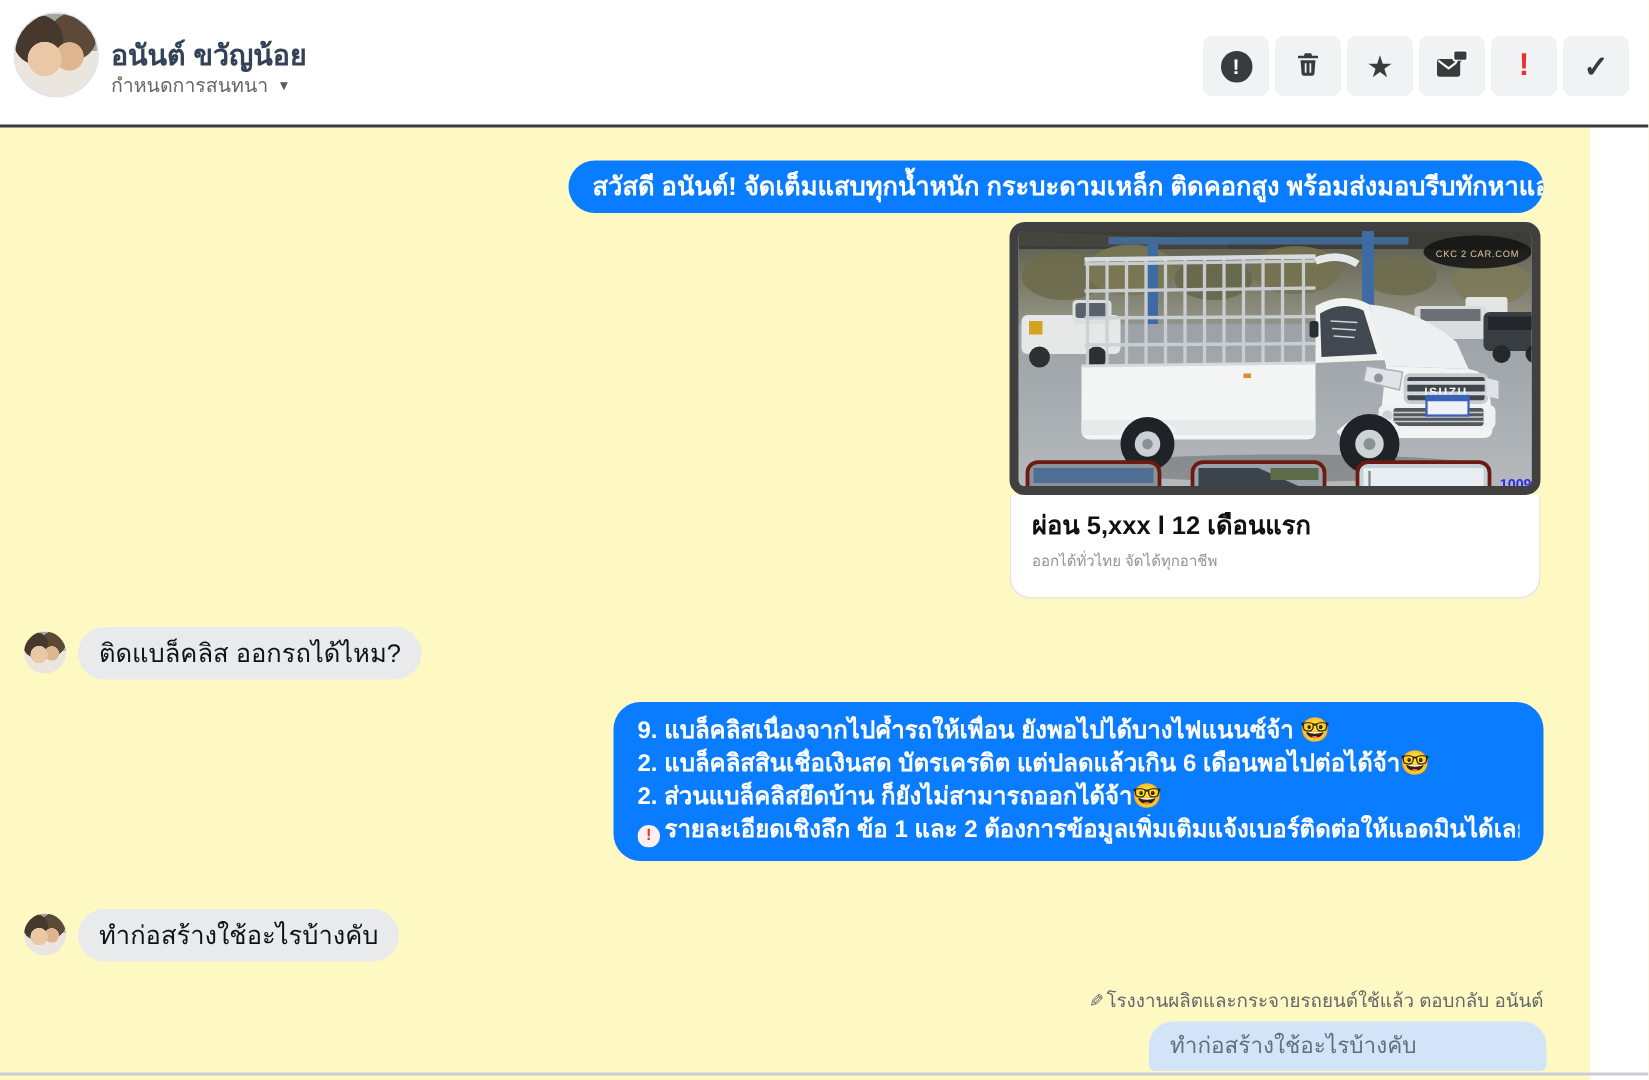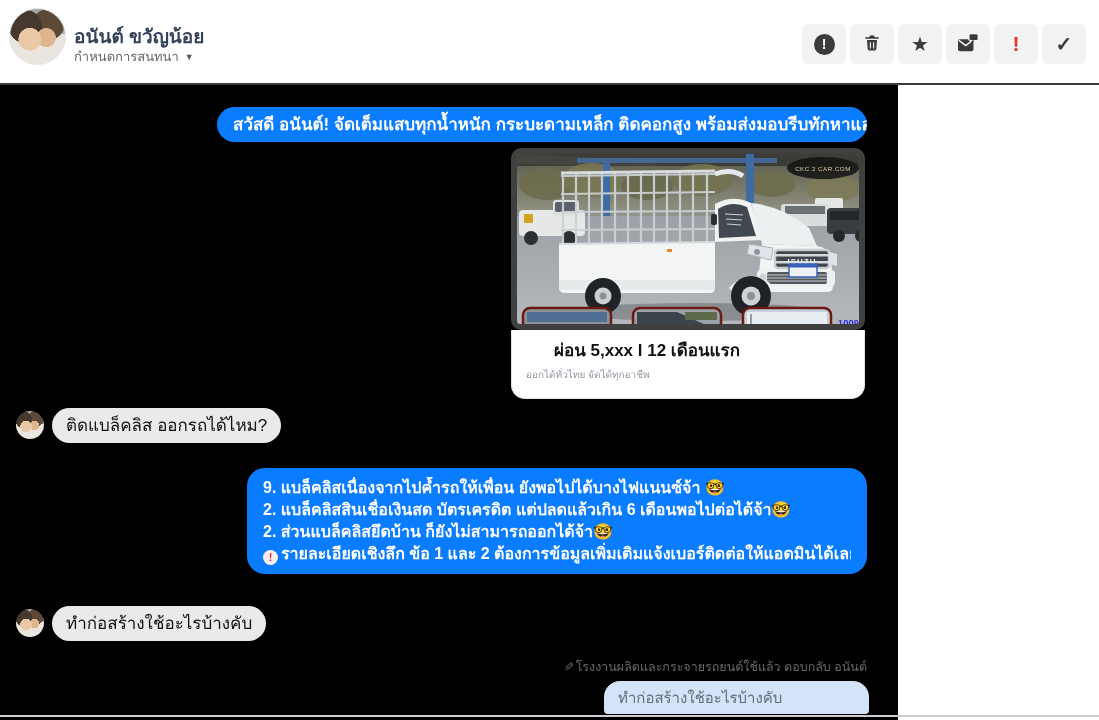--- a/index.html
+++ b/index.html
@@ -1,19 +1,19 @@
 <!DOCTYPE html>
 <html><head>
 <meta charset="utf-8">
 <style>
   * { margin:0; padding:0; box-sizing:border-box; }
   html,body { width:1099px; height:720px; }
   body { font-family:"Liberation Sans","DejaVu Sans",sans-serif; background:#fff; position:relative; overflow:hidden; }
 
-  .page { position:absolute; inset:0; width:898px; height:720px; background:#000000; }
+  .page { position:absolute; inset:0; width:1060px; height:720px; background:#fef9c3; }
 
   
   .header { position:absolute; top:0; left:0; width:1099px; height:85px; background:#fff; border-bottom:2px solid #3a3a3a; }
   .header-avatar { position:absolute; left:9px; top:8px; width:57px; height:57px; border-radius:50%;
     background:
       radial-gradient(circle at 36% 55%, #eac7a5 0 24%, rgba(0,0,0,0) 25%),
       radial-gradient(circle at 66% 52%, #ddb690 0 20%, rgba(0,0,0,0) 21%),
       radial-gradient(circle at 28% 32%, #46382c 0 30%, rgba(0,0,0,0) 31%),
       radial-gradient(circle at 70% 28%, #5d4938 0 28%, rgba(0,0,0,0) 29%),
       linear-gradient(180deg,#a3a8a5 0 45%, #eae6df 46% 100%);
@@ -38,29 +38,29 @@
 
   .row-in { position:absolute; left:16px; display:flex; align-items:flex-start; }
   .avatar-sm { width:28px; height:28px; border-radius:50%; flex:0 0 28px;
     background:
       radial-gradient(circle at 36% 55%, #eac7a5 0 24%, rgba(0,0,0,0) 25%),
       radial-gradient(circle at 66% 52%, #ddb690 0 20%, rgba(0,0,0,0) 21%),
       radial-gradient(circle at 28% 32%, #46382c 0 30%, rgba(0,0,0,0) 31%),
       radial-gradient(circle at 70% 28%, #5d4938 0 28%, rgba(0,0,0,0) 29%),
       linear-gradient(180deg,#a3a8a5 0 45%, #eae6df 46% 100%); }
   .bubble-in { margin-left:8px; background:#e9eaec; color:#111; border-radius:18px; font-size:17px; line-height:19px; padding:8px 14px; white-space:nowrap; height:35px; overflow:hidden; }
-  .row-q1 { top:408px; } .row-q1 .avatar-sm { margin-top:3px; }
+  .row-q1 { top:418px; } .row-q1 .avatar-sm { margin-top:3px; }
   .row-q2 { top:606px; } .row-q2 .avatar-sm { margin-top:3px; }
 
   
   .attachment { position:absolute; top:148px; right:33px; width:354px; cursor:pointer; }
   .photo-frame { width:354px; height:182px; border:6px solid #404040; border-radius:10px; overflow:hidden; background:#9aa1a6; }
   .photo-frame svg { display:block; }
   .att-card { width:354px; background:#fff; border:1px solid #e2e4e8; border-top:none; border-radius:0 0 14px 14px; padding:10px 14px 13px; }
-  .att-title { font-size:17px; font-weight:bold; color:#111; line-height:22px; white-space:nowrap; overflow:hidden;margin-left:28px; }
+  .att-title { font-size:17px; font-weight:bold; color:#111; line-height:22px; white-space:nowrap; overflow:hidden; }
   .att-sub { font-size:10px; color:#9095a0; line-height:20px; margin-top:3px; white-space:nowrap; overflow:hidden; }
 
   
   .reply-context { position:absolute; top:657px; right:31px; font-size:12.5px; color:#65676b; white-space:nowrap; }
   .pencil { display:inline-block; transform:scaleX(-1); font-size:12px; margin-right:2px; color:#65676b; }
   .compose-preview { position:absolute; top:681px; right:29px; width:265px; height:33px; background:#d4e4f8; border-radius:16px 16px 4px 4px; font-size:15px; color:#60707e; line-height:33px; padding:0 14px; white-space:nowrap; overflow:hidden; cursor:text; }
   .bottom-divider { position:absolute; top:715px; left:0; width:1099px; height:2px; background:#c9cdd3; }
 </style>
 </head>
 <body>

